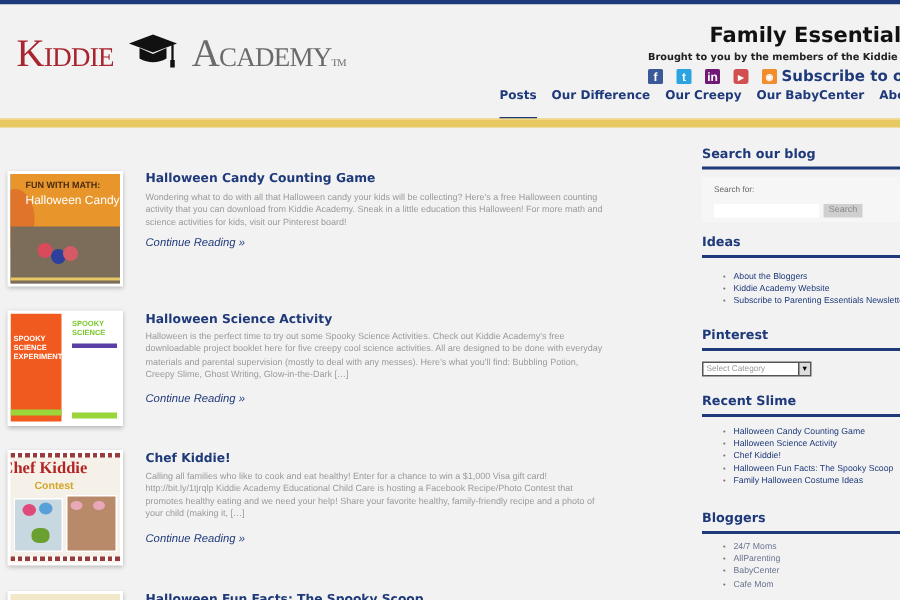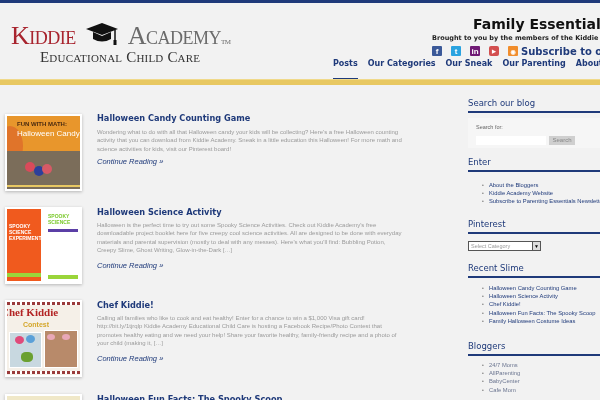--- a/index.html
+++ b/index.html
@@ -30,21 +30,21 @@
 
   .posts { position: absolute; left: 0; top: 85px; width: 420px; }
   .post { position: absolute; left: 0; width: 420px; }
   .thumb { position: absolute; left: 5px; width: 77px; height: 77px; background: #fff; box-shadow: 0 1px 3px rgba(0,0,0,0.25); padding: 2px; overflow: hidden; }
   .thumb .img { width: 100%; height: 100%; position: relative; overflow: hidden; }
   .post h2 { position: absolute; left: 97px; font-family: "DejaVu Sans", sans-serif; font-weight: bold; font-size: 8.2px; color: #1f3a7a; white-space: nowrap; }
   .post .excerpt { position: absolute; left: 97px; width: 305px; font-size: 6px; line-height: 8.4px; color: #9a9a9a; }
   .post .more { position: absolute; left: 97px; font-size: 7.5px; font-style: italic; color: #1f3a7a; white-space: nowrap; }
 
   .sidebar { position: absolute; left: 468px; top: 85px; width: 132px; }
-  .widget-title { position: absolute; left: 0; font-family: "DejaVu Sans", sans-serif; font-weight: normal; font-size: 8.5px; color: #1f3a7a; white-space: nowrap; }
+  .widget-title { position: absolute; left: 0; font-family: "DejaVu Sans", sans-serif; font-weight: bold; font-size: 8.5px; color: #1f3a7a; white-space: nowrap; }
   .widget-rule { position: absolute; left: 0; width: 132px; height: 2px; background: #1f3a7a; }
   .search-box { position: absolute; left: 0; top: 33px; width: 132px; height: 30px; background: #f6f6f6; }
   .search-label { position: absolute; left: 8px; top: 6px; font-size: 5.5px; color: #666; }
   .search-input { position: absolute; left: 8px; top: 18px; width: 70px; height: 9px; background: #fff; border: none; }
   .search-btn { position: absolute; left: 81px; top: 18px; width: 26px; height: 9px; background: #cfcfcf; color: #888; font-size: 6px; border: none; text-align: center; line-height: 9px; }
   .wlist { position: absolute; left: 14px; list-style: none; }
   .wlist li { font-size: 5.8px; color: #1f3a7a; line-height: 8.2px; white-space: nowrap; position: relative; padding-left: 7px; }
   .wlist li::before { content: "•"; position: absolute; left: 0; color: #777; font-size: 5px; }
   .wlist.gray li { color: #6b7590; }
   .select { position: absolute; left: 0; top: 156px; width: 73px; height: 10px; background: #fff; border: 1px solid #555; font-size: 5.5px; color: #999; line-height: 8px; padding-left: 2px; }
@@ -62,40 +62,39 @@
       <span class="cap">
         <svg width="36" height="26" viewBox="0 0 36 26">
           <polygon points="2,8 18,2 34,8 18,14" fill="#111"></polygon>
           <path d="M9,11 L9,18 Q18,23 27,18 L27,11 L18,15 Z" fill="#111"></path>
           <line x1="31" y1="9" x2="31" y2="20" stroke="#111" stroke-width="1.5"></line>
           <rect x="29.5" y="19" width="3" height="5" fill="#111"></rect>
         </svg>
       </span>
       <span class="aca" style="font-variant: small-caps;">Academy</span><span class="tm">TM</span>
     </div>
-    <div class="l2">Educational Child Care</div>
   </div>
 
   <div class="site-title">Family Essentials Blog</div>
   <div class="tagline">Brought to you by the members of the Kiddie Academy</div>
 
   <div class="social">
     <span class="ic fb">f</span>
     <span class="ic tw">t</span>
     <span class="ic li">in</span>
     <span class="ic yt" style="font-size:5px;">▶</span>
     <span class="ic rss" style="font-size:6px;">◉</span>
     <span class="subscribe">Subscribe to our</span>
   </div>
 
   <div class="nav">
     <span class="item active">Posts</span>
-    <span class="item">Our Categories</span>
-    <span class="item">Our Sneak</span>
-    <span class="item">Our Parenting</span>
+    <span class="item">Our Difference</span>
+    <span class="item">Our Creepy</span>
+    <span class="item">Our BabyCenter</span>
     <span class="item">About the Bloggers</span>
   </div>
 </div>
 
 <div class="goldbar"></div>
 
 <div class="posts">
 
   <div class="post" style="top:0;">
     <div class="thumb" style="top:29px;">
@@ -164,21 +163,21 @@
 
 <div class="sidebar">
   <div class="widget-title" style="top:13px;">Search our blog</div>
   <div class="widget-rule" style="top:26px;"></div>
   <div class="search-box">
     <div class="search-label">Search for:</div>
     <input class="search-input" type="text" placeholder="" style="">
     <div class="search-btn">Search</div>
   </div>
 
-  <div class="widget-title" style="top:72px;">Enter</div>
+  <div class="widget-title" style="top:72px;">Ideas</div>
   <div class="widget-rule" style="top:85px;"></div>
   <ul class="wlist" style="top:96px;">
     <li>About the Bloggers</li>
     <li>Kiddie Academy Website</li>
     <li>Subscribe to Parenting Essentials Newsletter</li>
   </ul>
 
   <div class="widget-title" style="top:134px;">Pinterest</div>
   <div class="widget-rule" style="top:147px;"></div>
   <div class="select">

